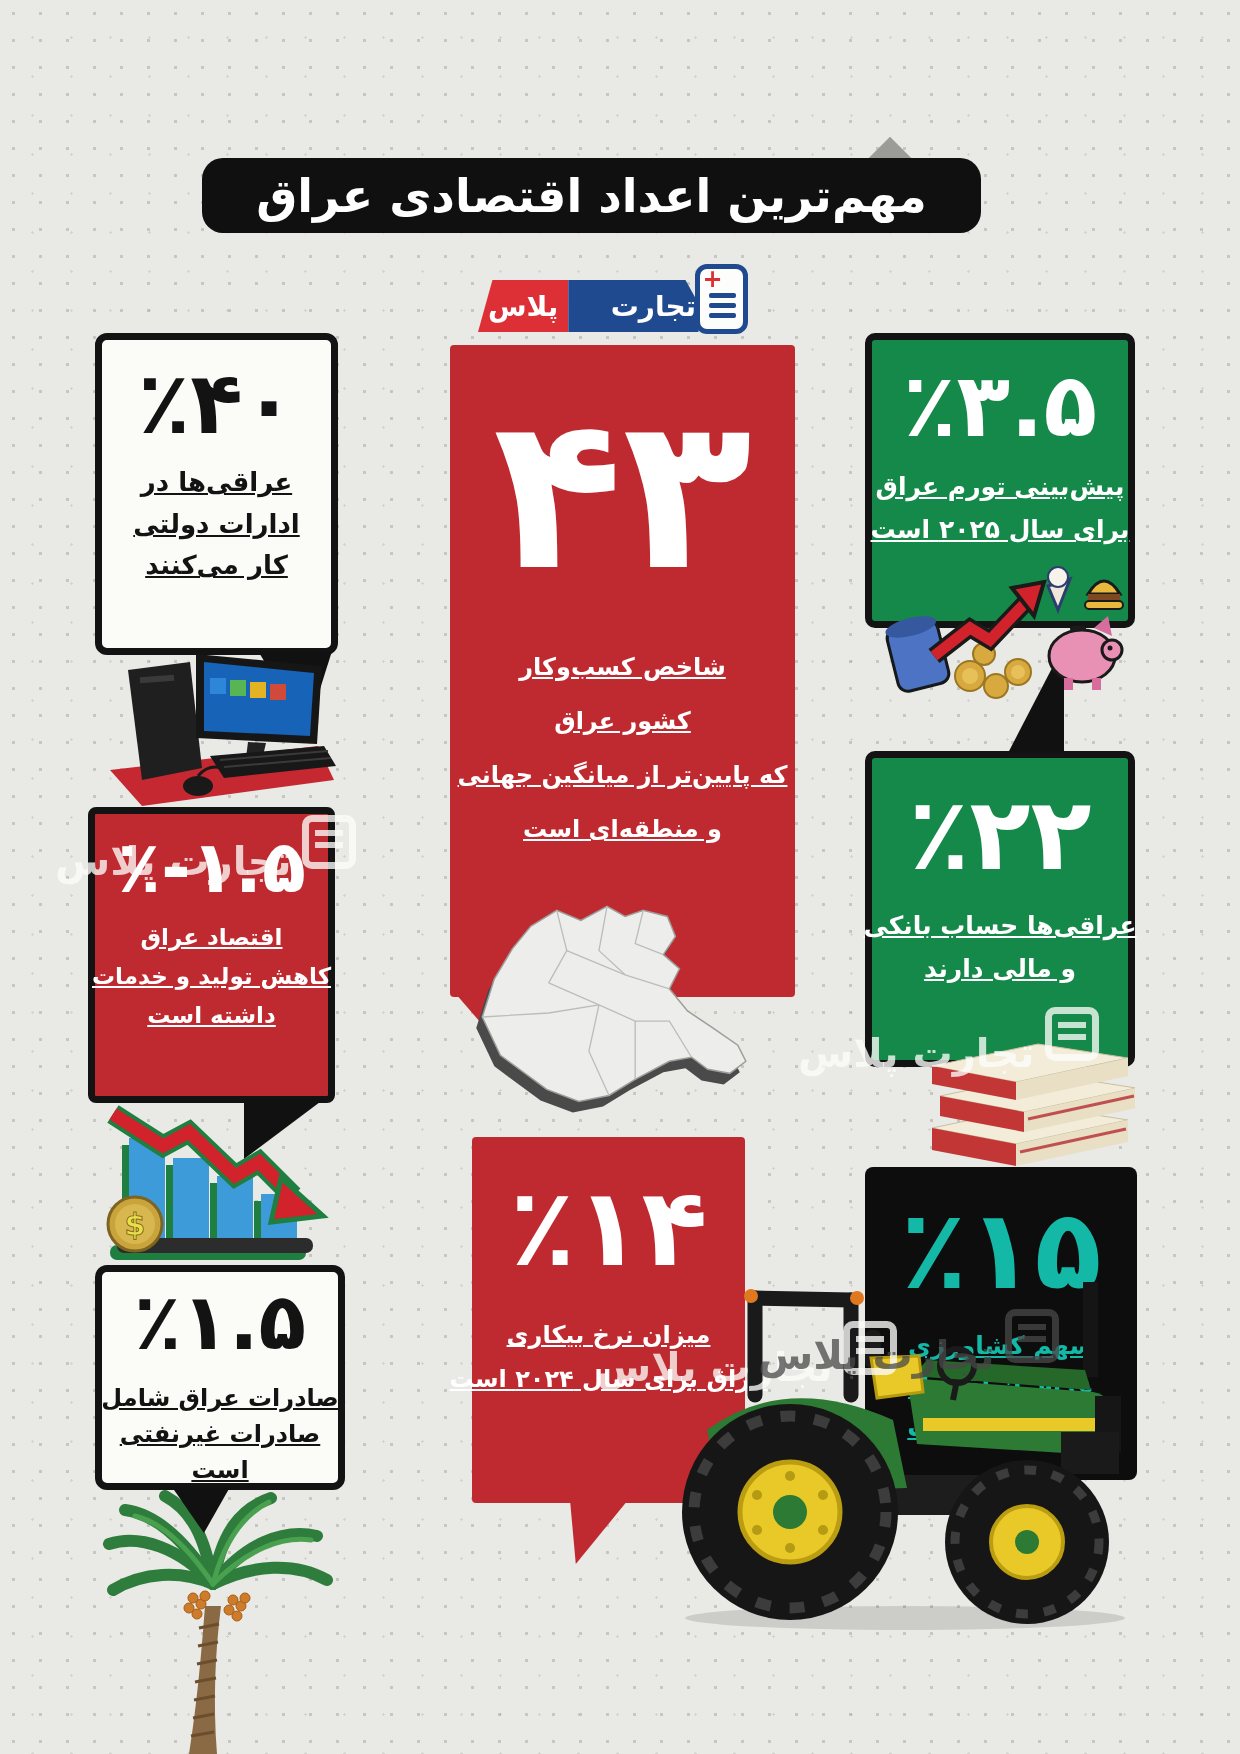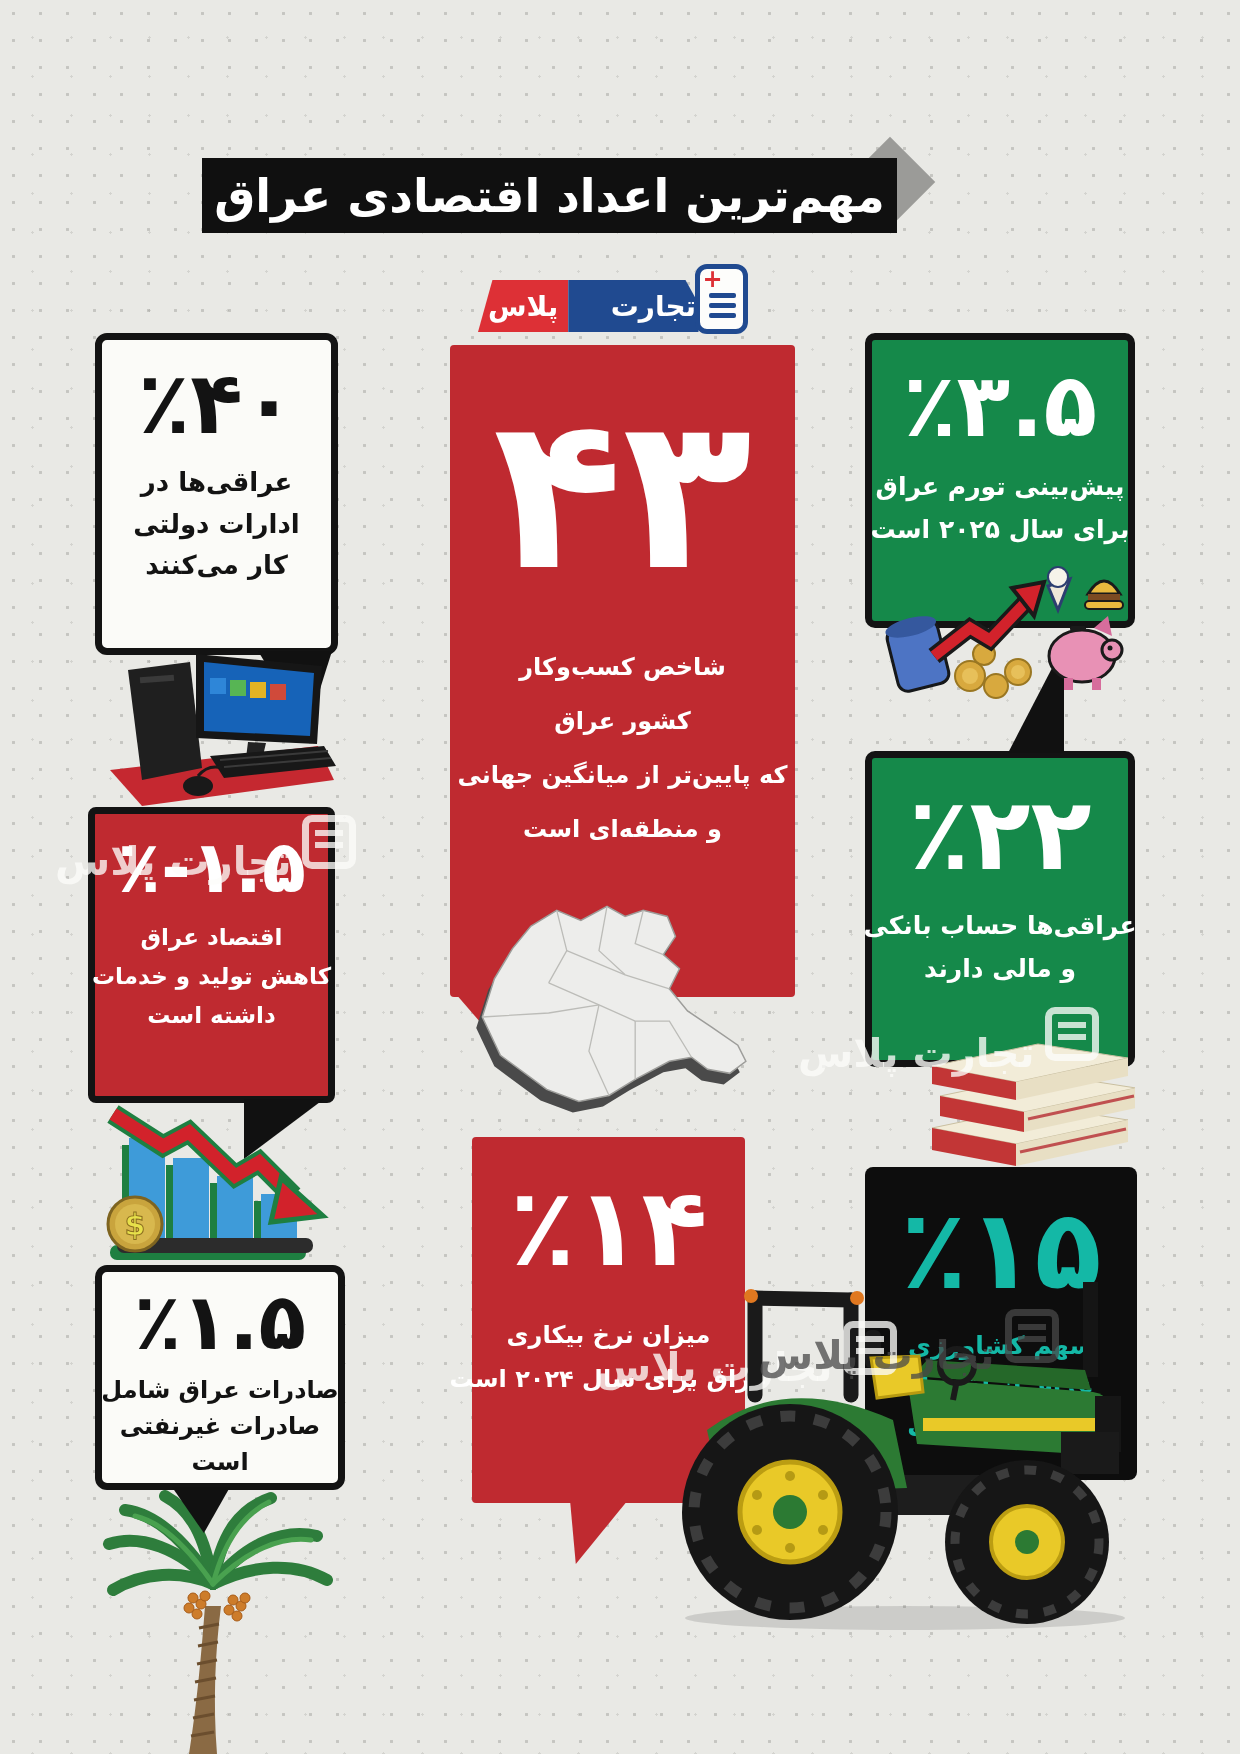--- a/index.html
+++ b/index.html
@@ -28,39 +28,39 @@
   .logo-doc .plus{position:absolute;top:-4px;left:3px;color:#dd3036;font-weight:bold;font-size:24px;}
   .logo-doc i{position:absolute;left:9px;right:7px;height:5px;background:#204a90;border-radius:2px;}
   .logo-doc i.l1{top:24px;} .logo-doc i.l2{top:34px;} .logo-doc i.l3{top:44px;}
   .card{z-index:2;display:flex;flex-direction:column;align-items:center;text-align:center;}
   .card.white{background:#fbfbf8;border:7px solid #131313;border-radius:12px;color:#131313;}
   .card.red{background:#bf2a30;color:#fff;border-radius:4px;}
   .card.red.bordered{border:7px solid #131313;border-radius:8px;}
   .card.green{background:#15894a;border:7px solid #131313;border-radius:10px;color:#fff;}
   .card.black{background:#0d0d0d;color:#14b8a6;border-radius:8px;}
   .card-value{font-weight:bold;line-height:1.05;letter-spacing:-2px;white-space:nowrap;}
-  .card-lines{direction:rtl;}
+  .card-lines{direction:rtl;text-decoration:underline;}
   .card-line{font-weight:bold;white-space:nowrap;}
   .tail{z-index:3;}
   .illus{z-index:4;}
   .wm{display:flex;align-items:center;gap:10px;z-index:6;direction:rtl;pointer-events:none;}
   .wm-icon{width:40px;height:40px;border:7px solid currentColor;border-radius:10px;flex:0 0 auto;position:relative;}
   .wm-icon::before{content:"";position:absolute;left:6px;right:6px;top:8px;height:6px;background:currentColor;}
   .wm-icon::after{content:"";position:absolute;left:6px;right:6px;top:20px;height:6px;background:currentColor;}
   .wm-text{font-size:40px;font-weight:bold;white-space:nowrap;margin-top:38px;}
   .wm.light{color:rgba(252,252,250,0.78);}
   .wm.dark{color:rgba(72,72,72,0.75);}
 </style>
 </head>
 <body>
 
 <div class="canvas">
 
   <div class="abs diamond" style="left:858px;top:150px;"></div>
-  <div class="abs banner" style="left:202px;top:158px;width:695px;height:75px;">
+  <div class="abs banner" style="left:202px;top:158px;width:779px;height:75px;border-radius:21px;">
     <span dir="rtl">مهم‌ترین اعداد اقتصادی عراق</span>
   </div>
 
   <div class="abs logo" style="left:478px;top:270px;width:270px;height:62px;">
     <div class="logo-red">
       <span>پلاس</span>
     </div>
     <div class="logo-blue">
       <span>تجارت</span>
     </div>
@@ -115,21 +115,21 @@
   <div class="abs card green" style="left:865px;top:751px;width:270px;height:316px;padding-top:24px;">
     <div class="card-value" dir="ltr" style="font-size:100px;">٪۲۲</div>
     <div class="card-lines" style="margin-top:18px;font-size:25px;line-height:1.7;">
       <div class="card-line">عراقی‌ها حساب بانکی</div>
       <div class="card-line">و مالی دارند</div>
     </div>
   </div>
 
   <div class="abs card white" style="left:95px;top:1265px;width:250px;height:225px;padding-top:10px;">
     <div class="card-value" dir="ltr" style="font-size:78px;">٪۱.۵</div>
-    <div class="card-lines" style="margin-top:8px;font-size:24px;line-height:1.5;">
+    <div class="card-lines" style="margin-top:16px;font-size:24px;line-height:1.5;">
       <div class="card-line">صادرات عراق شامل</div>
       <div class="card-line">صادرات غیرنفتی</div>
       <div class="card-line">است</div>
     </div>
   </div>
   <div class="abs tail" style="left:172px;top:1487px;width:58px;height:46px;background:#111;clip-path:polygon(0 0,100% 0,55% 100%);z-index:5;"></div>
 
   <div class="abs card red" style="left:472px;top:1137px;width:273px;height:366px;padding-top:34px;">
     <div class="card-value" dir="ltr" style="font-size:108px;">٪۱۴</div>
     <div class="card-lines" style="margin-top:30px;font-size:24px;line-height:1.8;">

